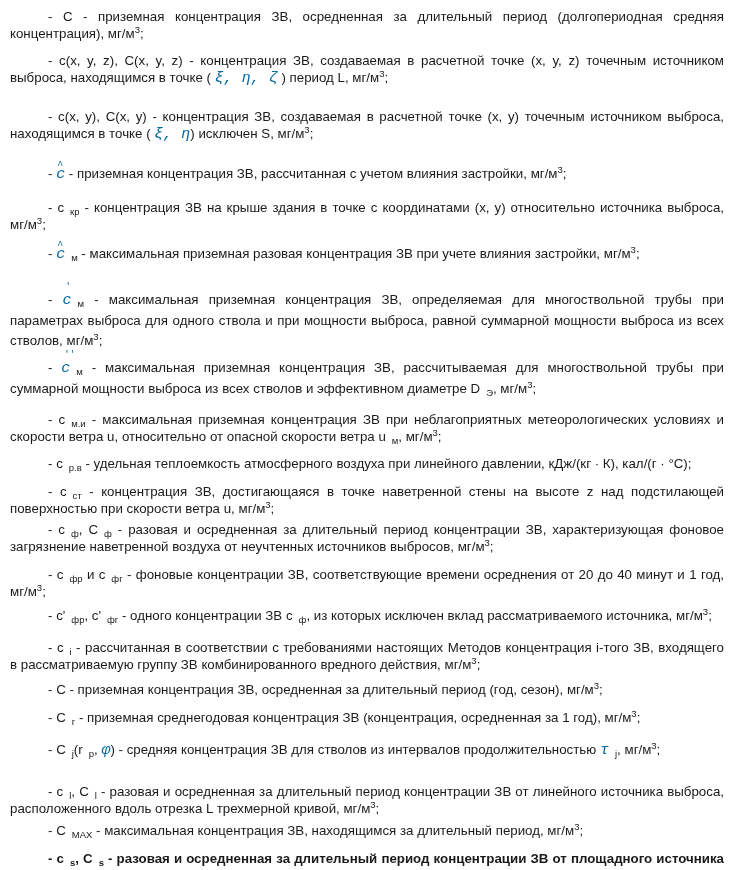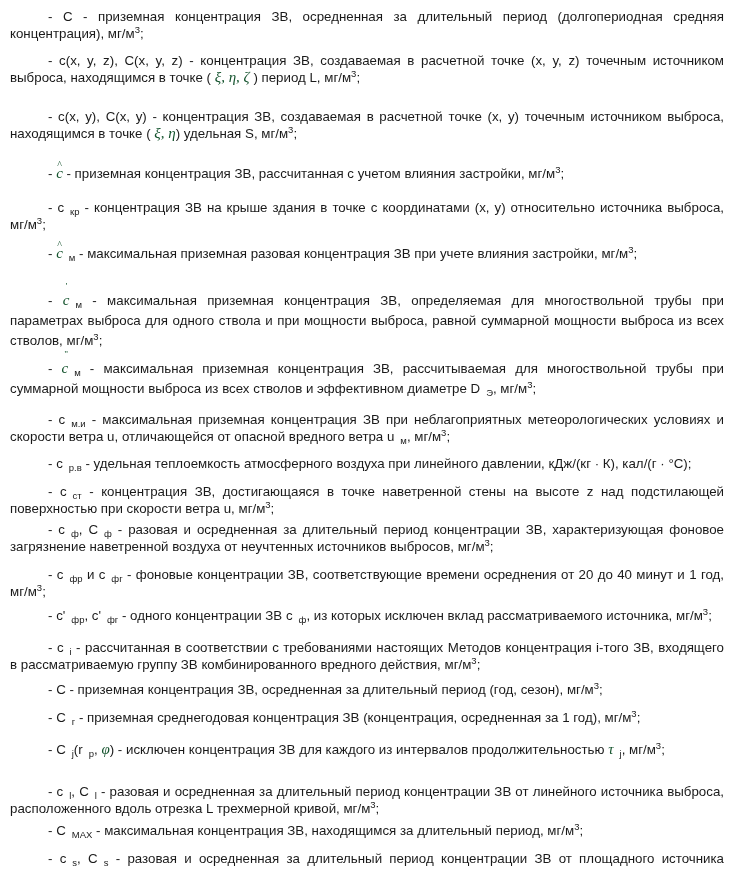--- a/index.html
+++ b/index.html
@@ -1,67 +1,67 @@
 <!DOCTYPE html>
 <html><head>
 <meta charset="utf-8">
 <style>
   html, body { margin:0; padding:0; background:#ffffff; }
   body { width:747px; height:870px; overflow:hidden; position:relative;
          font-family:"Liberation Sans", sans-serif; font-size:13.3px; color:#1a1a1a; }
   .p { position:absolute; left:10px; width:714px; line-height:17px; text-align:justify;
        text-align-last:left; }
   .p .ind { display:inline-block; width:38px; }
-  .j { text-align-last:justify; }
+  .j { text-align-last:justify;font-weight:bold; }
   sub, sup { font-size:9.5px; line-height:0; }
   sup { vertical-align:5px; }
   sub { vertical-align:-3px;padding-left:6px; }
-  .m { font-family:Liberation Serif, serif; font-style:italic; color:#14532d; font-size:15px; }
+  .m { font-family:Liberation Mono, monospace; font-style:italic; color:#0369a1; font-size:15px; }
   .hat { position:relative; display:inline-block; }
   .hat::before { content:"^"; position:absolute; left:1px; top:-9px; font-size:10px; font-style:normal; }
   .prime { position:relative; display:inline-block; }
   .prime::before { content:"'"; position:absolute; left:3px; top:-14px; font-size:9px; font-style:normal; }
   .dprime::before { content:"''"; }
 </style>
 </head>
 <body>
 
 <div class="p" style="top:8px"><span class="ind"></span><span>- С - </span><span>приземная концентрация ЗВ, осредненная за длительный период (долгопериодная средняя концентрация), </span><span>мг/м</span><sup>3</sup>;</div>
 
 <div class="p" style="top:52px"><span class="ind"></span><span>- c(x, y, z), C(x, y, z) - </span><span>концентрация ЗВ, создаваемая в расчетной точке (x, y, z) точечным источником выброса, находящимся в точке (</span> <span class="m">ξ, η, ζ</span> <span>) период L, </span><span>мг/м</span><sup>3</sup>;</div>
 
-<div class="p" style="top:108px"><span class="ind"></span><span>- c(x, y), C(x, y) - </span><span>концентрация ЗВ, создаваемая в расчетной точке (x, y) точечным источником выброса, находящимся в точке (</span> <span class="m">ξ, η</span><span>) удельная S, </span><span>мг/м</span><sup>3</sup>;</div>
+<div class="p" style="top:108px"><span class="ind"></span><span>- c(x, y), C(x, y) - </span><span>концентрация ЗВ, создаваемая в расчетной точке (x, y) точечным источником выброса, находящимся в точке (</span> <span class="m">ξ, η</span><span>) исключен S, </span><span>мг/м</span><sup>3</sup>;</div>
 
 <div class="p" style="top:165px"><span class="ind"></span>- <span class="m hat">c</span><span> - приземная концентрация ЗВ, рассчитанная с учетом влияния застройки, </span><span>мг/м</span><sup>3</sup>;</div>
 
 <div class="p" style="top:199px"><span class="ind"></span>- <span>c</span><sub>кр</sub><span> - концентрация ЗВ на крыше здания в точке с координатами (x, y) относительно источника выброса, </span><span>мг/м</span><sup>3</sup>;</div>
 
 <div class="p" style="top:245px"><span class="ind"></span>- <span class="m hat">c</span><sub>м</sub><span> - максимальная приземная разовая концентрация ЗВ при учете влияния застройки, </span><span>мг/м</span><sup>3</sup>;</div>
 
 <div class="p" style="top:290px;line-height:20px"><span class="ind"></span>- <span class="m prime">c</span><sub>м</sub><span> - максимальная приземная концентрация ЗВ, определяемая для многоствольной трубы при параметрах выброса для одного ствола и при мощности выброса, равной суммарной мощности выброса из всех стволов, </span><span>мг/м</span><sup>3</sup>;</div>
 
 <div class="p" style="top:358px;line-height:20px"><span class="ind"></span>- <span class="m prime dprime">c</span><sub>м</sub><span> - максимальная приземная концентрация ЗВ, рассчитываемая для многоствольной трубы при суммарной мощности выброса из всех стволов и эффективном диаметре D</span><sub>Э</sub><span>, </span><span>мг/м</span><sup>3</sup>;</div>
 
-<div class="p" style="top:411px"><span class="ind"></span>- <span>c</span><sub>м.и</sub><span> - максимальная приземная концентрация ЗВ при неблагоприятных метеорологических условиях и скорости ветра u, отличающейся от опасной вредного ветра u</span><sub>м</sub><span>, </span><span>мг/м</span><sup>3</sup>;</div>
+<div class="p" style="top:411px"><span class="ind"></span>- <span>c</span><sub>м.и</sub><span> - максимальная приземная концентрация ЗВ при неблагоприятных метеорологических условиях и скорости ветра u, относительно от опасной скорости ветра u</span><sub>м</sub><span>, </span><span>мг/м</span><sup>3</sup>;</div>
 
 <div class="p" style="top:455px"><span class="ind"></span>- <span>c</span><sub>р.в</sub><span> - удельная теплоемкость атмосферного воздуха при линейного давлении, кДж/(кг · К), кал/(г · °С);</span></div>
 
 <div class="p" style="top:483px"><span class="ind"></span>- <span>c</span><sub>ст</sub><span> - концентрация ЗВ, достигающаяся в точке наветренной стены на высоте z над подстилающей поверхностью при скорости ветра u, </span><span>мг/м</span><sup>3</sup>;</div>
 
 <div class="p" style="top:521px"><span class="ind"></span>- <span>c</span><sub>ф</sub><span>, С</span><sub>ф</sub><span> - разовая и осредненная за длительный период концентрации ЗВ, характеризующая фоновое загрязнение наветренной воздуха от неучтенных источников выбросов, </span><span>мг/м</span><sup>3</sup>;</div>
 
 <div class="p" style="top:566px"><span class="ind"></span>- <span>c</span><sub>фр</sub><span> и c</span><sub>фг</sub><span> - фоновые концентрации ЗВ, соответствующие времени осреднения от 20 до 40 минут и 1 год, </span><span>мг/м</span><sup>3</sup>;</div>
 
 <div class="p" style="top:607px"><span class="ind"></span>- <span>c'</span><sub>фр</sub><span>, c'</span><sub>фг</sub><span> - одного концентрации ЗВ c</span><sub>ф</sub><span>, из которых исключен вклад рассматриваемого источника, </span><span>мг/м</span><sup>3</sup>;</div>
 
 <div class="p" style="top:639px"><span class="ind"></span>- <span>c</span><sub>i</sub><span> - рассчитанная в соответствии с требованиями настоящих Методов концентрация i-того ЗВ, входящего в рассматриваемую группу ЗВ комбинированного вредного действия, </span><span>мг/м</span><sup>3</sup>;</div>
 
 <div class="p" style="top:681px"><span class="ind"></span>- <span>C</span><span> - приземная концентрация ЗВ, осредненная за длительный период (год, сезон), </span><span>мг/м</span><sup>3</sup>;</div>
 
 <div class="p" style="top:709px"><span class="ind"></span>- <span>C</span><sub>г</sub><span> - приземная среднегодовая концентрация ЗВ (концентрация, осредненная за 1 год), </span><span>мг/м</span><sup>3</sup>;</div>
 
-<div class="p" style="top:741px"><span class="ind"></span>- <span>C</span><sub>j</sub><span>(r</span><sub>р</sub><span>, </span><span class="m">φ</span><span>) - исключен концентрация ЗВ для каждого из интервалов продолжительностью </span><span class="m">τ</span><sub>j</sub><span>, </span><span>мг/м</span><sup>3</sup>;</div>
+<div class="p" style="top:741px"><span class="ind"></span>- <span>C</span><sub>j</sub><span>(r</span><sub>р</sub><span>, </span><span class="m">φ</span><span>) - средняя концентрация ЗВ для стволов из интервалов продолжительностью </span><span class="m">τ</span><sub>j</sub><span>, </span><span>мг/м</span><sup>3</sup>;</div>
 
 <div class="p" style="top:783px"><span class="ind"></span>- <span>c</span><sub>l</sub><span>, C</span><sub>l</sub><span> - разовая и осредненная за длительный период концентрации ЗВ от линейного источника выброса, расположенного вдоль отрезка L трехмерной кривой, </span><span>мг/м</span><sup>3</sup>;</div>
 
 <div class="p" style="top:822px"><span class="ind"></span>- <span>C</span><sub>MAX</sub><span> - максимальная концентрация ЗВ, находящимся за длительный период, </span><span>мг/м</span><sup>3</sup>;</div>
 
 <div class="p j" style="top:850px"><span class="ind"></span>- <span>c</span><sub>s</sub><span>, C</span><sub>s</sub><span> - разовая и осредненная за длительный период концентрации ЗВ от площадного источника</span></div>
 
 </body></html>

